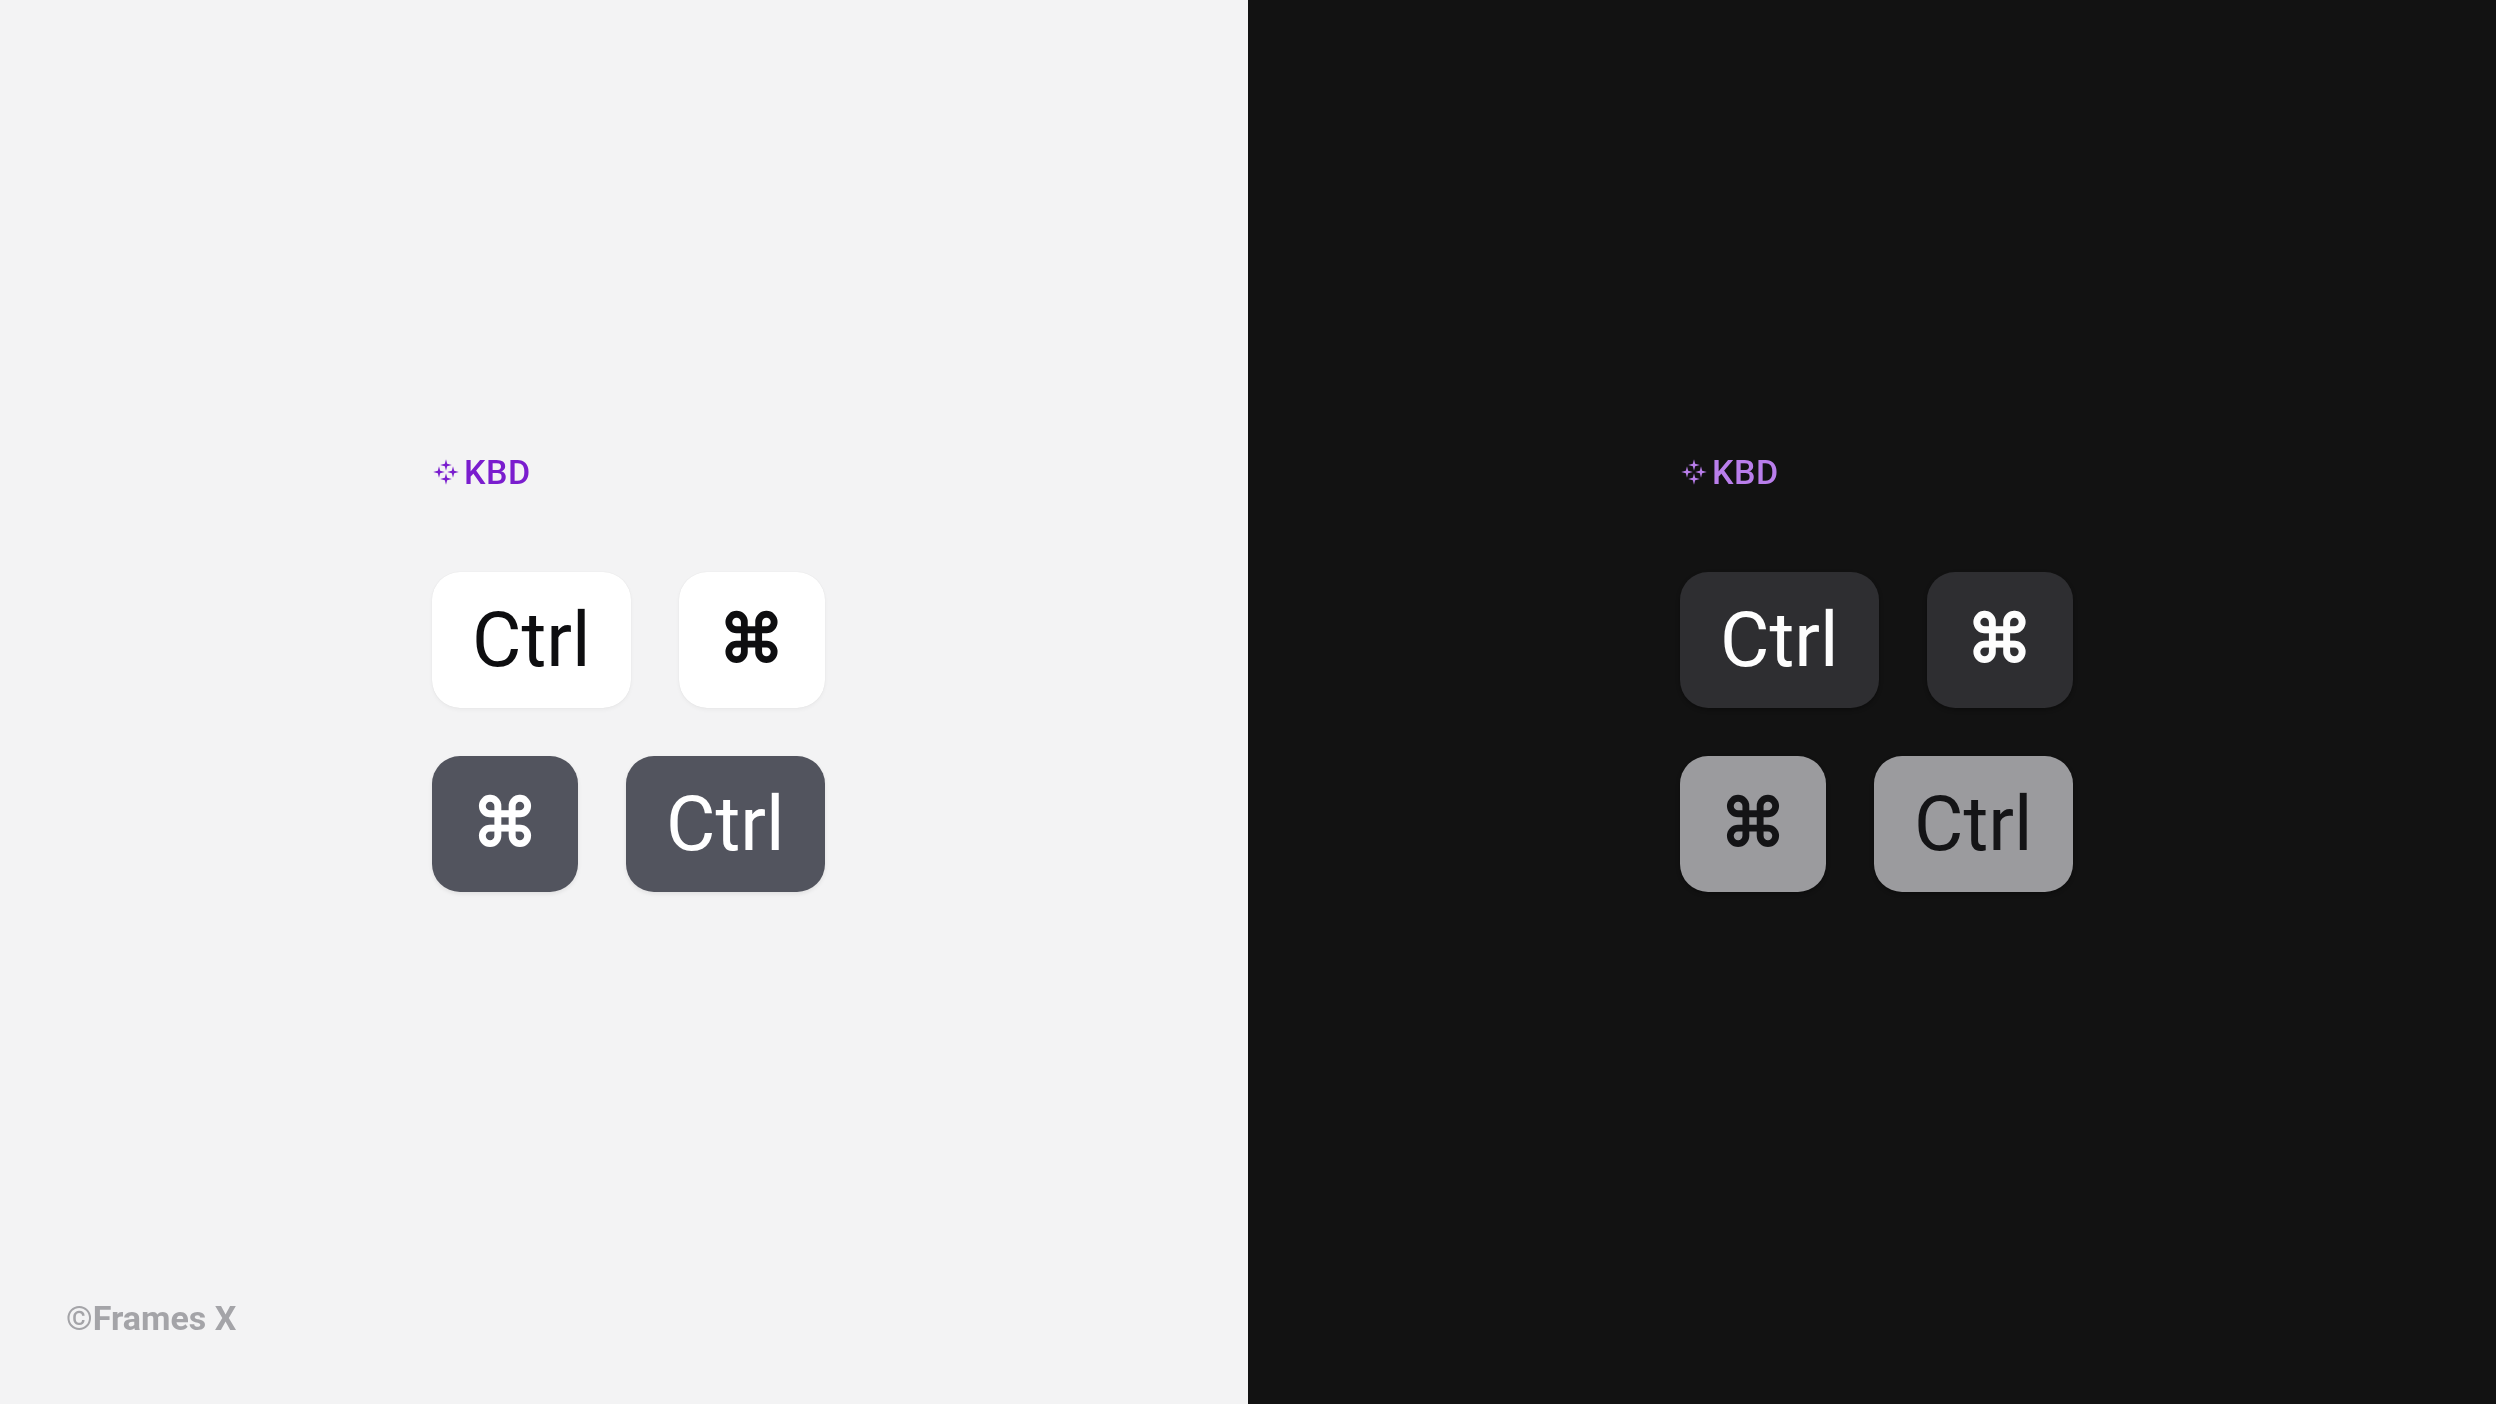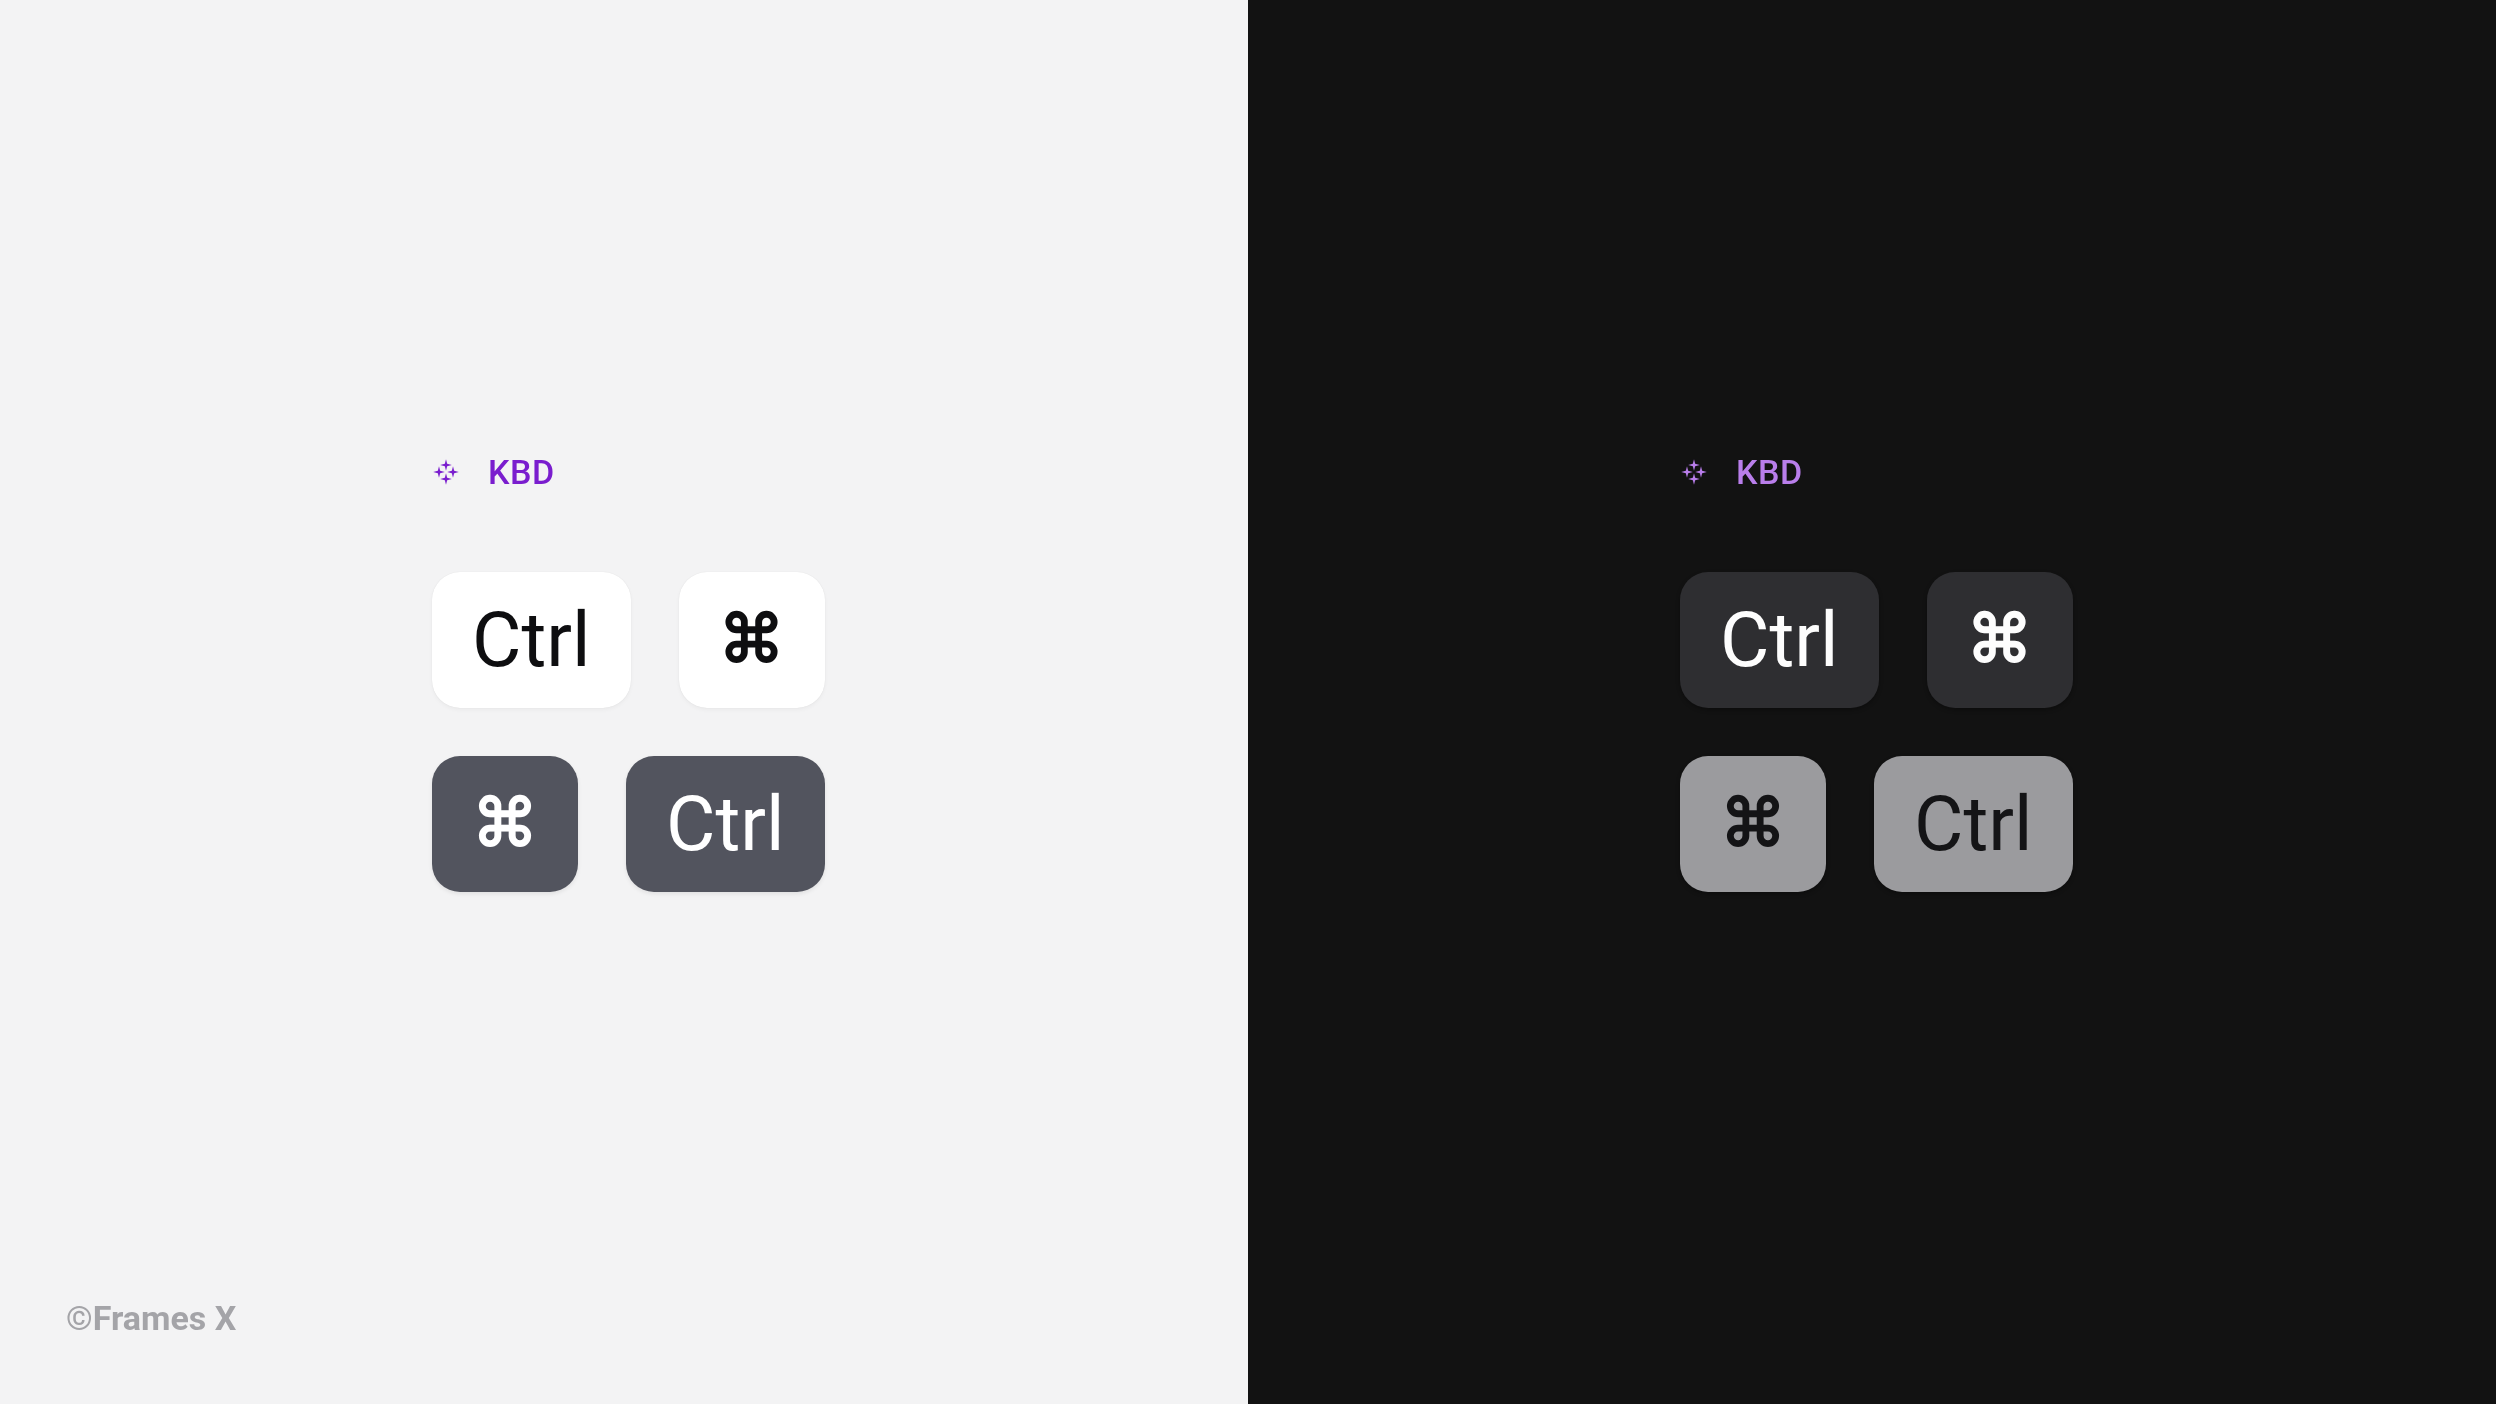--- a/index.html
+++ b/index.html
@@ -31,21 +31,21 @@
       background: #F3F3F4;
     }
 
     .panel-dark {
       background: #121212;
     }
 
     .section-label {
       display: flex;
       align-items: center;
-      gap: 28px;
+      gap: 4px;
       margin-bottom: 80px;
     }
 
     .sparkle-icon {
       display: inline-flex;
       align-items: center;
       justify-content: center;
     }
 
     .sparkle-icon svg {

